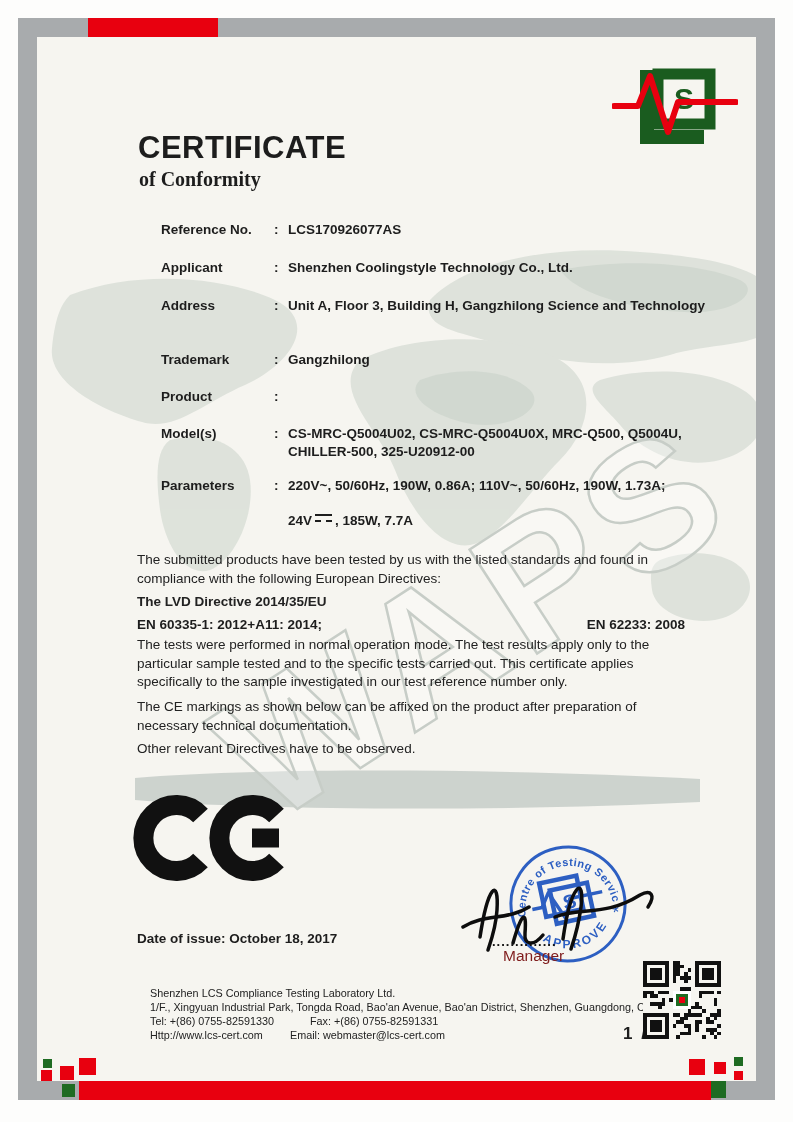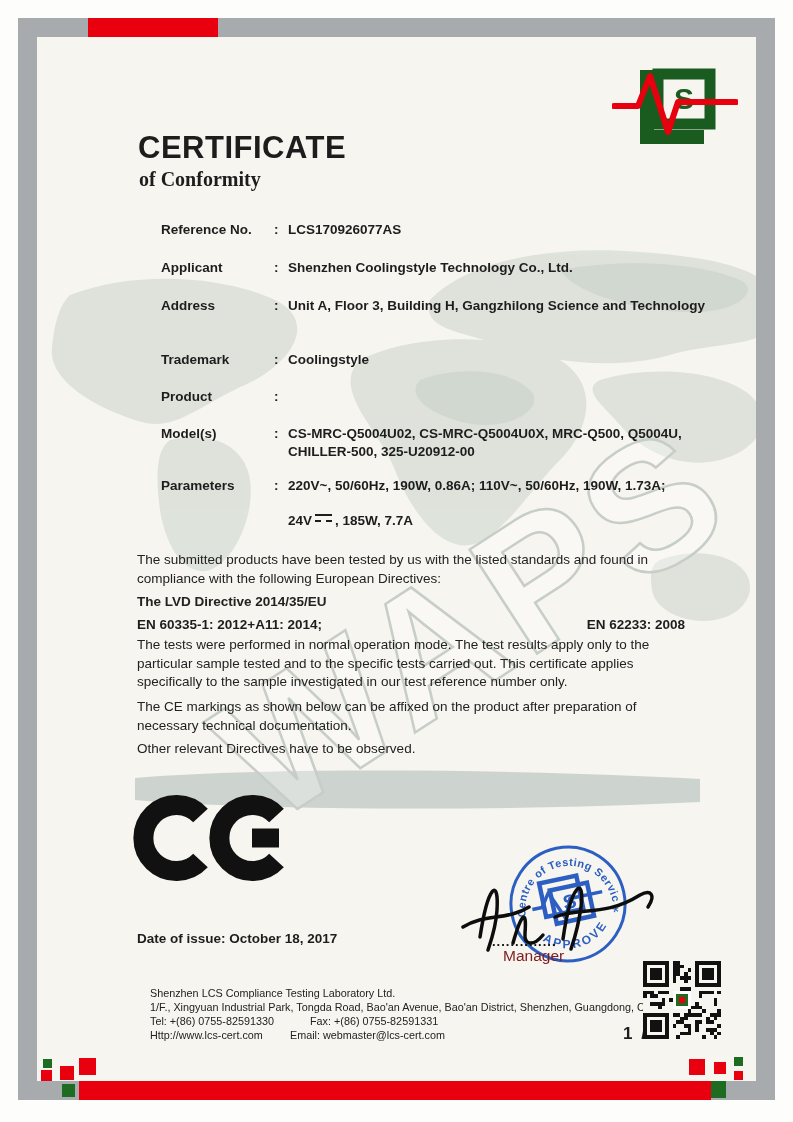--- a/index.html
+++ b/index.html
@@ -119,21 +119,21 @@
     <span class="f-label">Address</span>
     <span class="f-colon">:</span>
     <span class="f-value">
         <span>Unit A, Floor 3, Building H, Gangzhilong Science and Technology</span>
       </span>
   </div>
   <div class="c field-row" style="top:351px">
     <span class="f-label">Trademark</span>
     <span class="f-colon">:</span>
     <span class="f-value">
-        <span>Coolingstyle</span>
+        <span>Gangzhilong</span>
       </span>
   </div>
   <div class="c field-row" style="top:388px">
     <span class="f-label">Product</span>
     <span class="f-colon">:</span>
   </div>
   <div class="c field-row" style="top:425px">
     <span class="f-label">Model(s)</span>
     <span class="f-colon">:</span>
     <span class="f-value">

